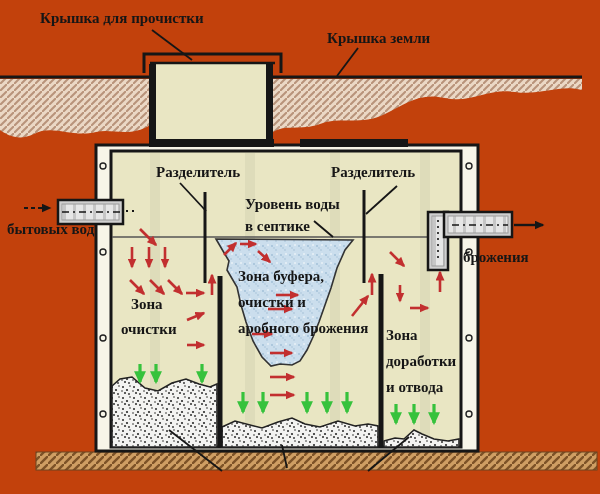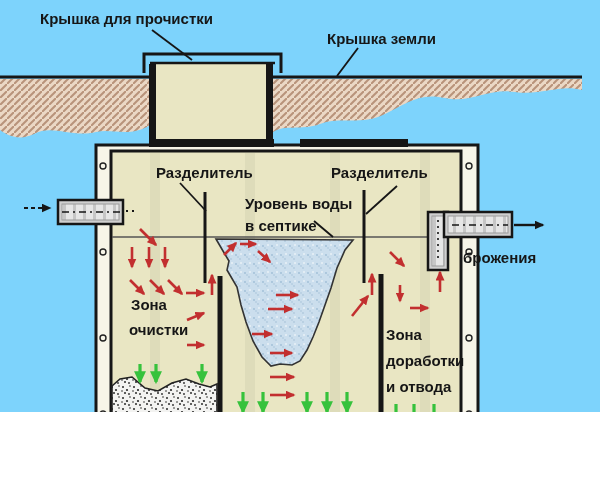--- a/index.html
+++ b/index.html
@@ -4,33 +4,33 @@
 <style>
   :root{
     --flow-arrow-red:#c22f2f;
     --settling-arrow-green:#36c23c;
     --tank-interior:#e9e6c3;
     --water:#cbdeed;
     --outline:#151515;
   }
   html,body{margin:0;padding:0;background:#fff;}
   .stage{
-    position:relative;width:600px;height:412px;background:#7dd3fc;overflow:hidden;
-    font-family:Liberation Sans, sans-serif;color:var(--outline);
+    position:relative;width:600px;height:494px;background:#c2410c;overflow:hidden;
+    font-family:Liberation Serif, serif;color:var(--outline);
   }
   .stage svg{position:absolute;left:0;top:0;}
   .lbl{
     position:absolute;font-size:15px;font-weight:700;line-height:25px;
     white-space:nowrap;color:#161616;z-index:5;
   }
   .lh22{line-height:22px}
   .lh26{line-height:26px}
   .lh27{line-height:27px}
   .ind12{margin-left:12px}
-  .ind6{margin-left:10px}
+  .ind6{margin-left:2px}
   .sed{letter-spacing:.5px;word-spacing:6px}
   
   .ra{stroke:var(--flow-arrow-red);stroke-width:2.6;fill:none}
   .ga{stroke:var(--settling-arrow-green);stroke-width:3.2;fill:none}
   .ld{stroke:#161616;stroke-width:1.8;fill:none}
   .bk{stroke:#161616;fill:none}
   #mr path{fill:var(--flow-arrow-red)}
   #mg path{fill:var(--settling-arrow-green)}
   #mbk path{fill:#161616}
   .waterbg{fill:var(--water)}
@@ -220,31 +220,37 @@
   <div class="lbl" style="left:327px;top:26px">Крышка земли</div>
   <div class="lbl" style="left:156px;top:160px">Разделитель</div>
   <div class="lbl" style="left:331px;top:160px">Разделитель</div>
 
   <div class="lbl lh22" style="left:245px;top:193px">
     <div>Уровень воды</div>
     <div>в септике</div>
   </div>
 
   <div class="lbl lh27" style="left:7px;top:216px">
+    <div>бытовых вод</div>
   </div>
 
   <div class="lbl lh27" style="left:463px;top:244px">
     <div>брожения</div>
   </div>
 
   <div class="lbl" style="left:119px;top:292px">
     <div class="ind12">Зона</div>
     <div class="ind6">очистки</div>
   </div>
 
+  <div class="lbl lh26" style="left:238px;top:263px">
+    <div>Зона буфера,</div>
+    <div>очистки и</div>
+    <div>аробного брожения</div>
+  </div>
 
   <div class="lbl lh26" style="left:386px;top:322px">
     <div>Зона</div>
     <div>доработки</div>
     <div>и отвода</div>
   </div>
 
 </div>
 
 </body></html>

